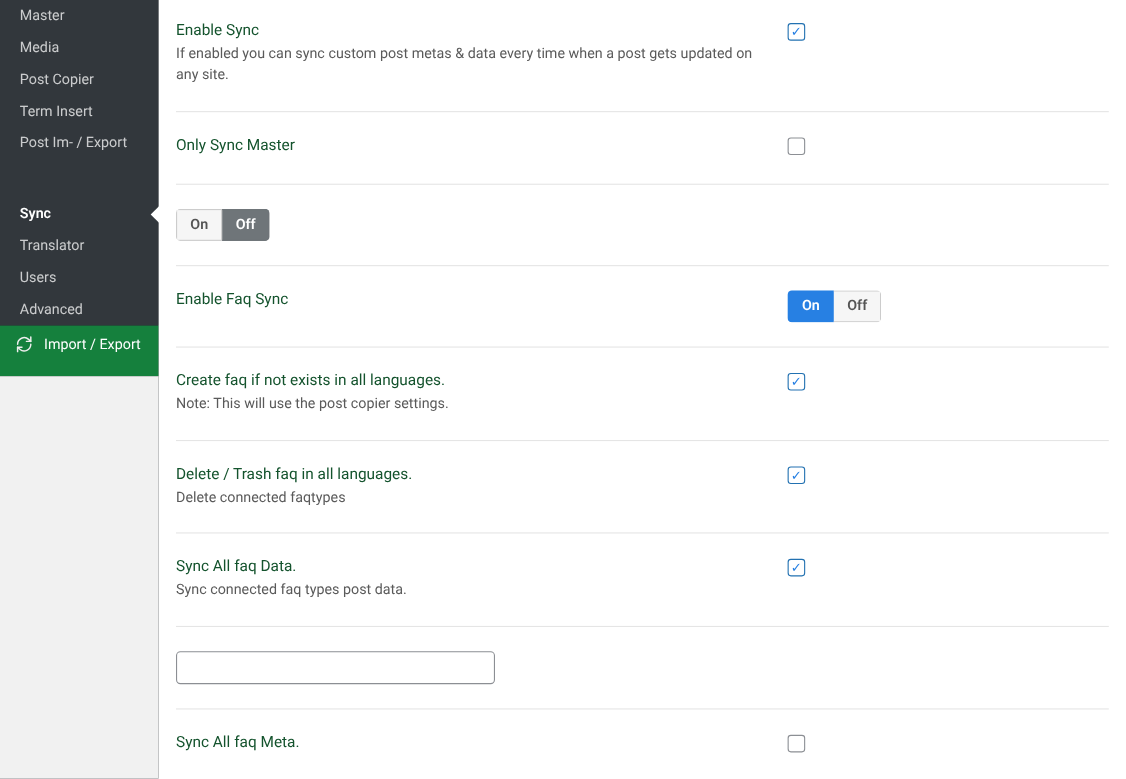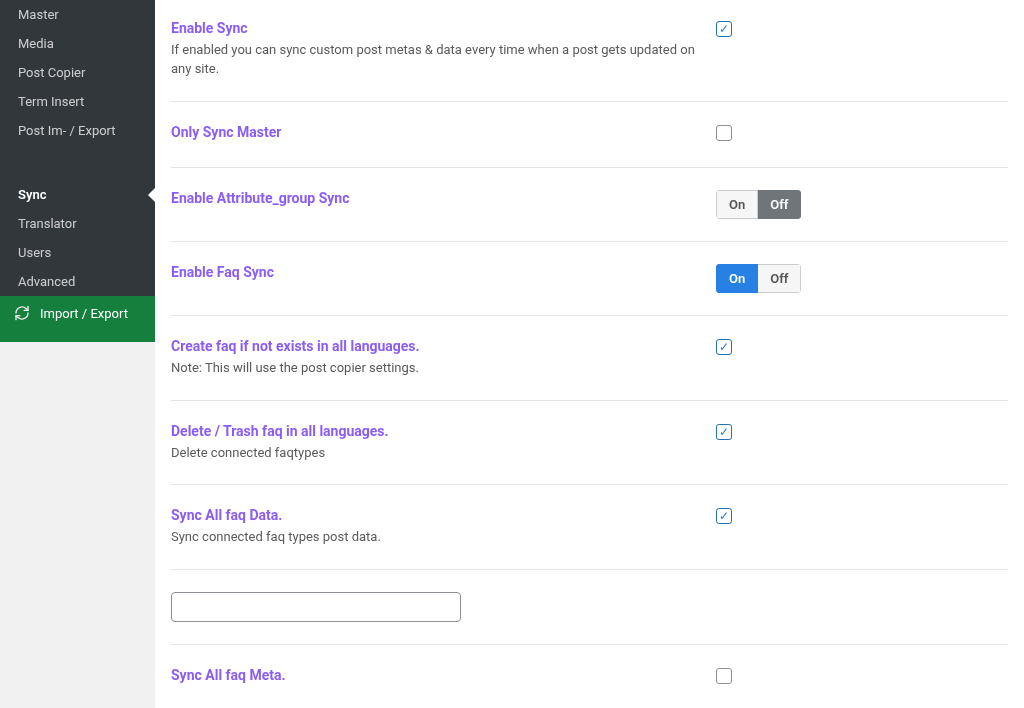--- a/index.html
+++ b/index.html
@@ -10,21 +10,21 @@
     color: #2c2c2c;
     background: #fff;
     width: 1024px;
     height: 708px;
     overflow: hidden;
     display: flex;
   }
 
   
   .sidebar {
-    width: 155px;
+    width: 144px;
     background: #23282d;
     color: #eee;
     display: flex;
     flex-direction: column;
     font-size: 13px;
   }
   .sidebar-submenu {
     background: #32373c;
     padding: 0;
   }
@@ -83,23 +83,23 @@
     border-bottom: 1px solid #e5e5e5;
   }
   .setting-row:first-child {
     padding-top: 20px;
   }
   .setting-label {
     flex: 1;
     padding-right: 16px;
   }
   .setting-label .title {
-    font-weight: 700;
+    font-weight: 400;
     font-size: 14px;
-    color: #8b5cf6;
+    color: #14532d;
     margin-bottom: 5px;
   }
   .setting-label .desc {
     color: #5a5a5a;
     font-size: 13px;
     line-height: 1.45;
   }
   .setting-control {
     width: 292px;
     display: flex;
@@ -222,23 +222,20 @@
       <div class="title">Only Sync Master</div>
     </div>
     <div class="setting-control">
       <span class="chk unchecked">
         
       </span>
     </div>
   </div>
 
   <div class="setting-row">
-    <div class="setting-label">
-      <div class="title">Enable Attribute_group Sync</div>
-    </div>
     <div class="setting-control">
       <span class="btn-group">
         <span class="tg">On</span>
         <span class="tg active-gray">Off</span>
       </span>
     </div>
   </div>
 
   <div class="setting-row">
     <div class="setting-label">

